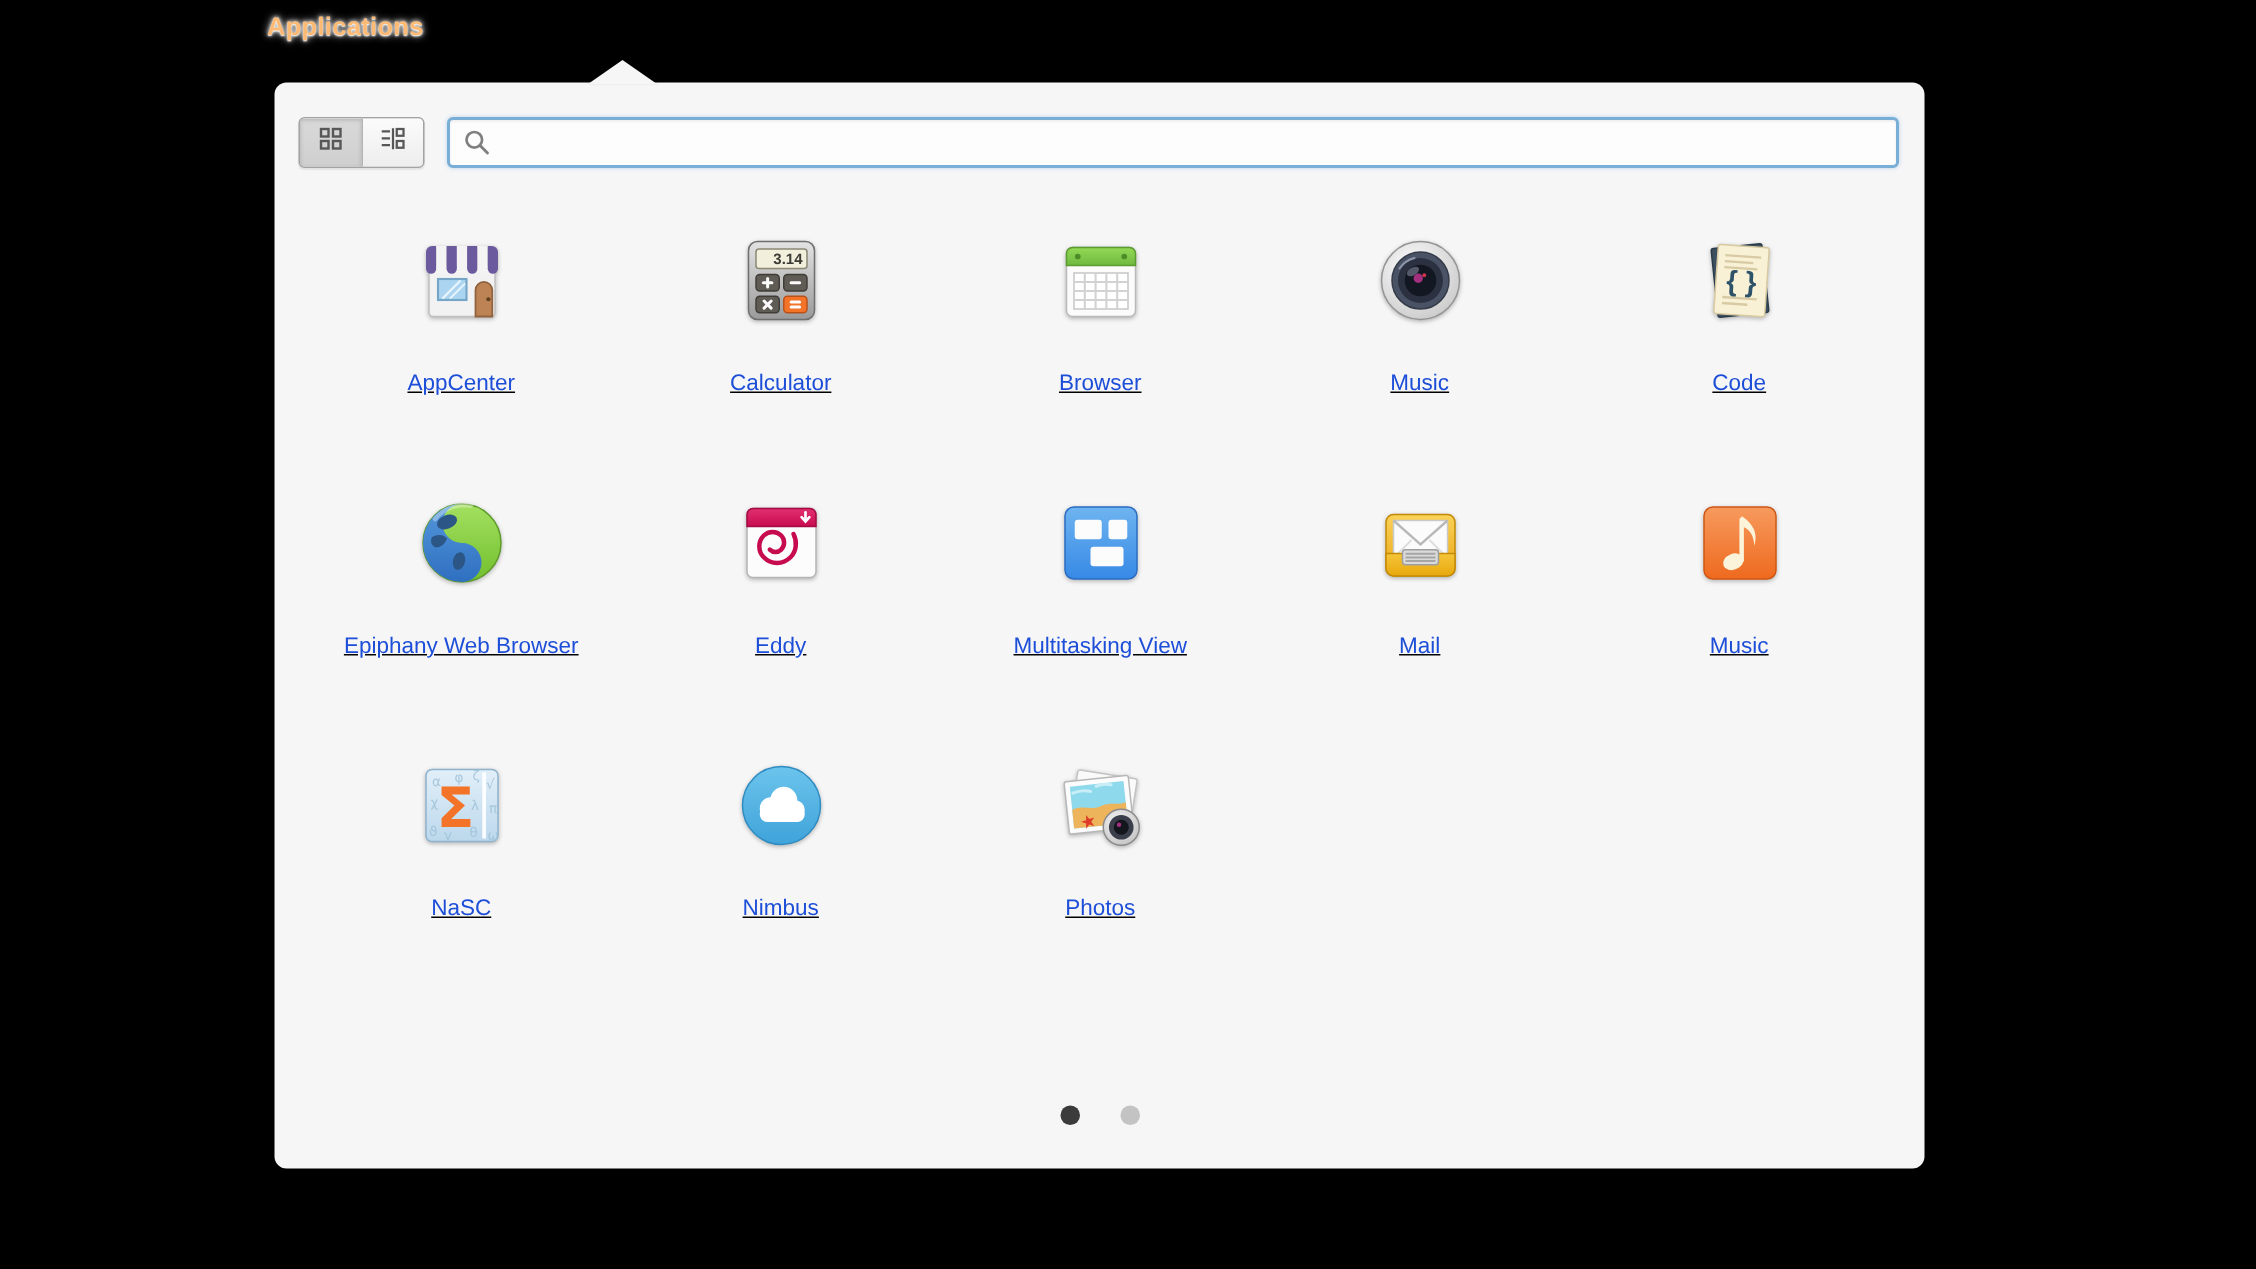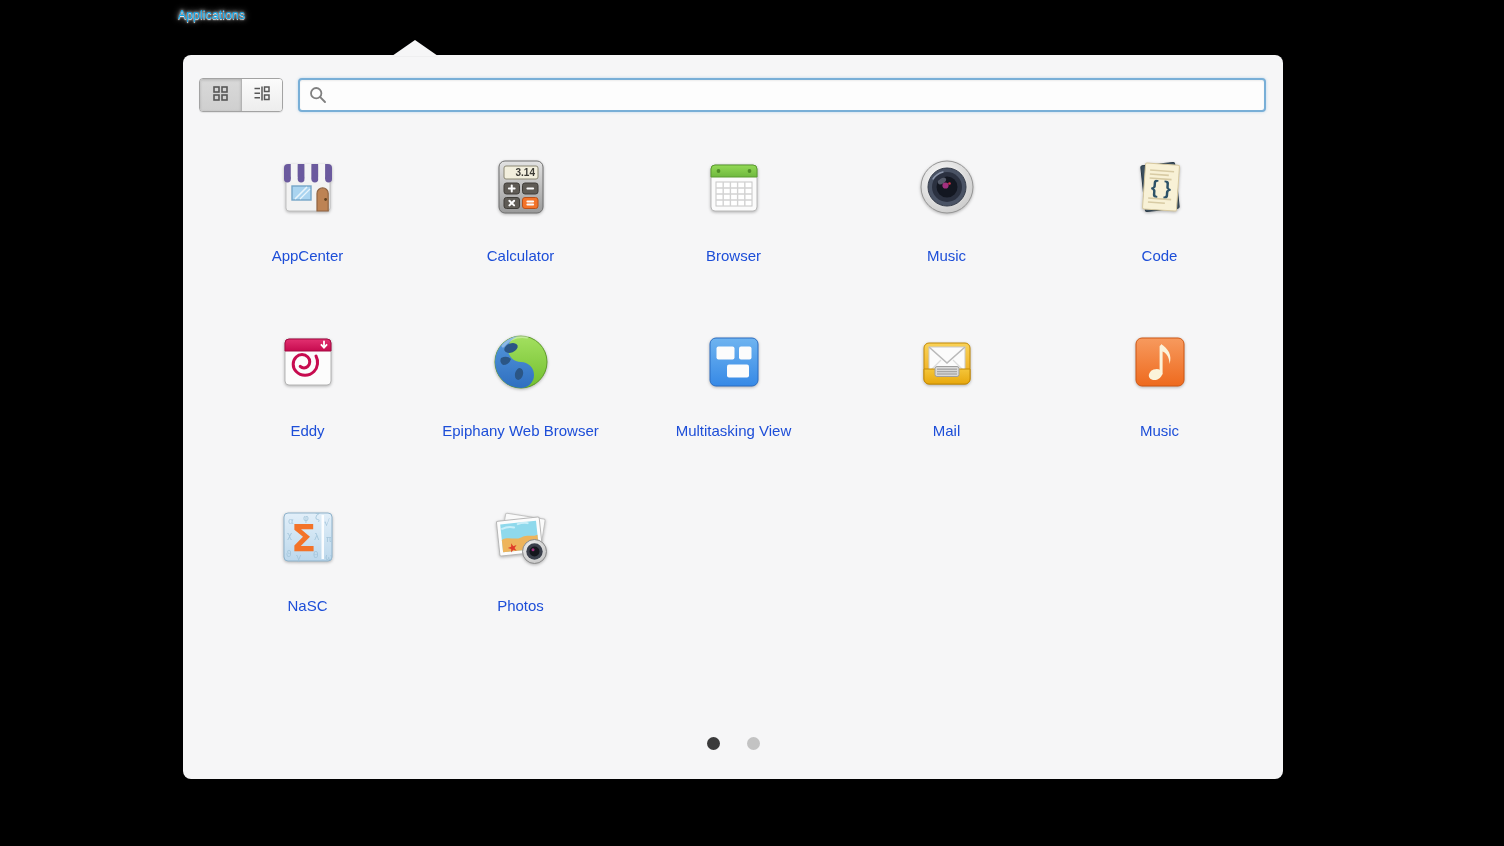--- a/index.html
+++ b/index.html
@@ -3,21 +3,21 @@
 <meta charset="utf-8">
 <style>
   * { box-sizing: border-box; }
   html,body { margin:0; padding:0; }
   body {
     width:1504px; height:846px; position:relative; overflow:hidden;
     background:#000; font-family:"Liberation Sans","DejaVu Sans",sans-serif;
   }
   .apps-label {
     position:absolute; left:178px; top:8px;
-    font-size:12px; font-weight:normal; color:#0ea5e9; letter-spacing:.2px;
+    font-size:17px; font-weight:bold; color:#fdba74; letter-spacing:.2px;
     text-shadow:0 0 3px #fff, 0 0 6px rgba(255,255,255,.95), 0 1px 1px #fff;
     cursor:default;
   }
   .popover {
     position:absolute; left:183px; top:55px; width:1100px; height:724px;
     background:#f6f6f7; border-radius:8px;
     box-shadow:0 3px 16px rgba(0,0,0,.6), 0 0 0 1px rgba(0,0,0,.25);
   }
   .popover-arrow {
     position:absolute; left:209px; top:-15px; width:0; height:0;
@@ -42,21 +42,21 @@
   }
   .search input {
     border:none; outline:none; background:transparent; flex:1;
     font-size:15px; margin-left:9px; color:#333;
     font-family:"Liberation Sans","DejaVu Sans",sans-serif;
   }
   .app-grid {
     position:absolute; top:100px; left:18px; width:1065px;
     display:grid; grid-template-columns:repeat(5,213px); grid-auto-rows:175px;
   }
-  .app-item { display:flex; flex-direction:column; align-items:center; cursor:pointer; }
+  .app-item { display:flex; flex-direction:column; align-items:center; cursor:pointer;text-decoration:underline; }
   .app-icon { width:64px; height:64px; }
   .app-icon svg { filter:drop-shadow(0 1px 1.5px rgba(0,0,0,.28)); }
   .app-label { margin-top:28px; font-size:15px; color:#1d4ed8; white-space:nowrap; }
   .dots { position:absolute; bottom:29px; left:0; right:0; display:flex; justify-content:center; gap:27px; }
   .dot { width:13px; height:13px; border-radius:50%; cursor:pointer; }
   .dot.active { background:#3b3b3b; }
   .dot.inactive { background:#c3c3c3; }
 </style>
 </head>
 <body>
@@ -237,59 +237,59 @@
           <text x="33" y="39" text-anchor="middle" font-size="19" font-weight="bold" fill="#2e5368" font-family="Liberation Sans, DejaVu Sans, sans-serif" transform="rotate(4 32 32)">{ }</text>
         </svg>
       </div>
       <div class="app-label">Code</div>
     </div>
 
     <div class="app-item">
       <div class="app-icon">
         <svg width="64" height="64" viewBox="0 0 64 64">
           <defs>
-              <linearGradient id="eddyh" x1="0" y1="0" x2="0" y2="1">
-            <stop offset="0" stop-color="#e23070"></stop>
-                <stop offset="1" stop-color="#c70b4f"></stop>
-              </linearGradient>
-            </defs>
-          <rect x="9" y="9" width="46" height="46" rx="4" fill="#fcfcfc" stroke="#b5b5b5"></rect>
-          <path d="M9 13 a4 4 0 0 1 4-4 h38 a4 4 0 0 1 4 4 v8 H9 Z" fill="url(#eddyh)" stroke="#a50a42"></path>
-          <g stroke="#ffffff" stroke-width="1.8" fill="none" stroke-linecap="round">
-            <line x1="48" y1="11.5" x2="48" y2="17"></line>
-              <path d="M45.4 14.8 L48 17.6 L50.6 14.8"></path>
-          </g>
-          <path d="M40 26 C 42.6 31 42 37.5 38 41.5 C 33 46.5 25 46.5 20.2 41.5 C 16.2 37.5 16.2 31 20.2 27 C 23.4 23.8 28.6 23.8 31.8 27 C 34.4 29.6 34.4 33.8 31.8 36.4 C 29.7 38.5 26.3 38.5 24.2 36.4" fill="none" stroke="#c70b4f" stroke-width="3" stroke-linecap="round"></path>
-        </svg>
-      </div>
-      <div class="app-label">Eddy</div>
-    </div>
-
-    <div class="app-item">
-      <div class="app-icon">
-        <svg width="64" height="64" viewBox="0 0 64 64">
-          <defs>
             <linearGradient id="epig" x1="0" y1="0" x2="0" y2="1">
               <stop offset="0" stop-color="#a3e060"></stop>
                 <stop offset="1" stop-color="#72bf2e"></stop>
               </linearGradient>
             <linearGradient id="epib" x1="0" y1="0" x2="0" y2="1">
               <stop offset="0" stop-color="#5598dc"></stop>
                 <stop offset="1" stop-color="#2f6fc0"></stop>
               </linearGradient>
           </defs>
           <circle cx="32" cy="32" r="26" fill="url(#epig)" stroke="#5d9b28"></circle>
           <path d="M32 6 a26 26 0 0 0 0 52 a13 13 0 0 0 0 -26 a13 13 0 0 1 0 -26 Z" fill="url(#epib)"></path>
           <ellipse cx="22" cy="18" rx="7" ry="4.5" transform="rotate(-22 22 18)" fill="#2b5685"></ellipse>
           <path d="M12 28 q6 -3 10 1 q-2 6 -8 6 q-4 -3 -2 -7 Z" fill="#2b5685"></path>
           <ellipse cx="30" cy="44" rx="4" ry="6" transform="rotate(14 30 44)" fill="#2b5685"></ellipse>
           <path d="M14 16 a26 26 0 0 1 24 -9" stroke="#ffffff" stroke-opacity="0.35" stroke-width="3" fill="none" stroke-linecap="round"></path>
         </svg>
       </div>
       <div class="app-label">Epiphany Web Browser</div>
+    </div>
+
+    <div class="app-item">
+      <div class="app-icon">
+        <svg width="64" height="64" viewBox="0 0 64 64">
+          <defs>
+              <linearGradient id="eddyh" x1="0" y1="0" x2="0" y2="1">
+            <stop offset="0" stop-color="#e23070"></stop>
+                <stop offset="1" stop-color="#c70b4f"></stop>
+              </linearGradient>
+            </defs>
+          <rect x="9" y="9" width="46" height="46" rx="4" fill="#fcfcfc" stroke="#b5b5b5"></rect>
+          <path d="M9 13 a4 4 0 0 1 4-4 h38 a4 4 0 0 1 4 4 v8 H9 Z" fill="url(#eddyh)" stroke="#a50a42"></path>
+          <g stroke="#ffffff" stroke-width="1.8" fill="none" stroke-linecap="round">
+            <line x1="48" y1="11.5" x2="48" y2="17"></line>
+              <path d="M45.4 14.8 L48 17.6 L50.6 14.8"></path>
+          </g>
+          <path d="M40 26 C 42.6 31 42 37.5 38 41.5 C 33 46.5 25 46.5 20.2 41.5 C 16.2 37.5 16.2 31 20.2 27 C 23.4 23.8 28.6 23.8 31.8 27 C 34.4 29.6 34.4 33.8 31.8 36.4 C 29.7 38.5 26.3 38.5 24.2 36.4" fill="none" stroke="#c70b4f" stroke-width="3" stroke-linecap="round"></path>
+        </svg>
+      </div>
+      <div class="app-label">Eddy</div>
     </div>
 
 
     <div class="app-item">
       <div class="app-icon">
         <svg width="64" height="64" viewBox="0 0 64 64">
           <defs>
               <linearGradient id="mtg" x1="0" y1="0" x2="0" y2="1">
             <stop offset="0" stop-color="#6fb4f0"></stop>
                 <stop offset="1" stop-color="#3689e6"></stop>
@@ -376,20 +376,40 @@
               <text x="37" y="53">θ</text>
               <text x="49" y="55">ω</text>
           </g>
           <text x="15" y="46" font-size="37" font-weight="bold" fill="#f37329" font-family="DejaVu Sans, sans-serif">Σ</text>
           <rect x="45.5" y="10" width="2.5" height="44" fill="#ffffff" opacity="0.9"></rect>
         </svg>
       </div>
       <div class="app-label">NaSC</div>
     </div>
 
+    <div class="app-item">
+      <div class="app-icon">
+        <svg width="64" height="64" viewBox="0 0 64 64">
+          <defs>
+              <linearGradient id="nimg" x1="0" y1="0" x2="0" y2="1">
+            <stop offset="0" stop-color="#6cc4ec"></stop>
+                <stop offset="1" stop-color="#3fa3da"></stop>
+              </linearGradient>
+            </defs>
+          <circle cx="32" cy="32" r="26" fill="url(#nimg)" stroke="#2f8cc2"></circle>
+          <g fill="#ffffff">
+            <circle cx="25" cy="34" r="7.5"></circle>
+              <circle cx="33.5" cy="28.5" r="9"></circle>
+              <circle cx="41" cy="35" r="6.5"></circle>
+            <rect x="17.5" y="33" width="30" height="10" rx="5"></rect>
+          </g>
+        </svg>
+      </div>
+      <div class="app-label">Nimbus</div>
+    </div>
 
 
     <div class="app-item">
       <div class="app-icon">
         <svg width="64" height="64" viewBox="0 0 64 64">
           <defs>
               <radialGradient id="phl" cx="0.4" cy="0.35" r="0.8">
             <stop offset="0" stop-color="#f5f5f5"></stop>
                 <stop offset="1" stop-color="#bdbdbd"></stop>
               </radialGradient>

